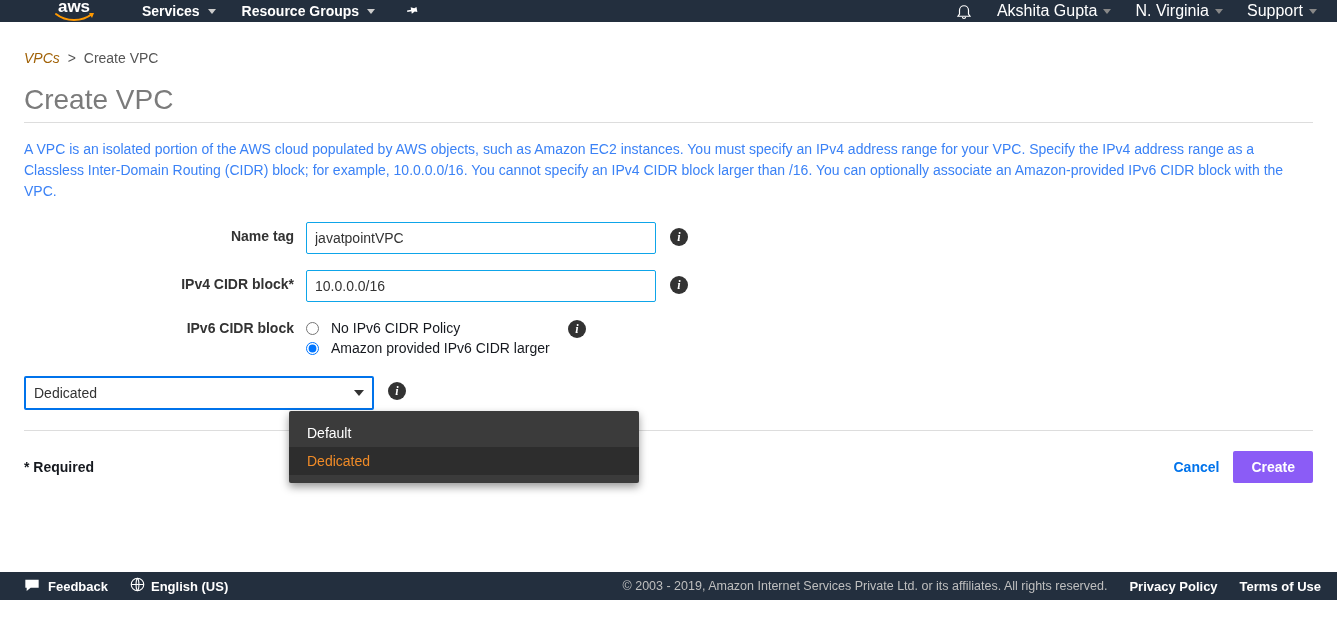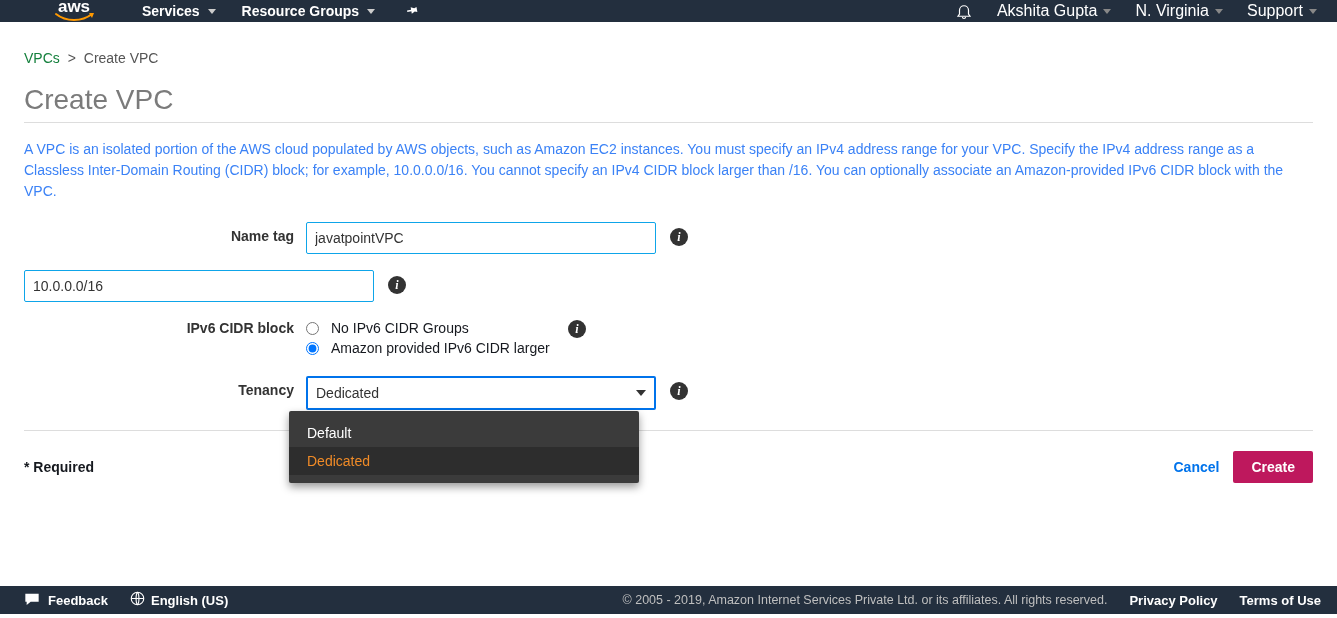--- a/index.html
+++ b/index.html
@@ -45,21 +45,21 @@
   }
   .pin-icon { color:#fff; font-size:15px; margin-left:4px; transform: rotate(35deg); display:inline-block; cursor:pointer;}
   .nav-spacer { flex: 1; }
   .bell-icon svg { stroke:#fff; fill:none; }
   .nav-right-item { display:inline-flex; align-items:center; margin-left:24px; cursor:pointer; font-size:16px;}
   .nav-right-item .caret-down { border-top-color:#888; margin-left:6px;}
 
   
   .page { padding: 18px 24px 0 24px; }
   .breadcrumb { font-size:14px; margin: 10px 0 18px 0; color:#555;}
-  .breadcrumb a { color:#15803d; text-decoration:none; cursor:pointer;}
+  .breadcrumb a { color:#a16207; text-decoration:none; cursor:pointer;font-style:italic;}
   .breadcrumb .sep { margin: 0 4px; color:#555;}
   .page-title {
     font-size:28px; font-weight:400; color:#7b7b7b;
     padding-bottom:6px; border-bottom:1px solid #ddd;
     margin-bottom: 16px;
   }
   .desc { font-size:14px; color:#3b82f6; line-height:1.5; margin-bottom: 20px; max-width: 1290px;}
 
   .form-row { display:flex; align-items:flex-start; margin-bottom: 16px; }
   .form-label {
@@ -97,21 +97,21 @@
   .footer-row {
     display:flex; justify-content:space-between; align-items:center;
     padding: 12px 0 0 0;
     font-size:14px;
     margin-top: 8px;
   }
   .required-note { font-weight:700; }
   .btn-row { display:flex; gap:14px; align-items:center;}
   .btn-cancel { color:#0073eb; font-weight:700; cursor:pointer; background:none;border:none;font-size:14px;}
   .btn-create {
-    background:#be185d; color:#fff; border:none; border-radius:2px;
+    background:#8b5cf6; color:#fff; border:none; border-radius:2px;
     padding: 8px 18px; font-weight:700; font-size:14px; cursor:pointer;
   }
 
   
   .dropdown-menu {
     position:absolute;
     left: 289px; top: 411px;
     width: 350px;
     background:#3b3b3b;
     border-radius:2px;
@@ -121,21 +121,21 @@
   }
   .dropdown-item {
     padding: 6px 18px; font-size:14px; color:#fff; cursor:pointer;
   }
   .dropdown-item.selected {
     background:#2d2d2d; color:#f08b27;
   }
 
   
   .bottom-bar {
-    position:absolute; left:0; bottom:4px; width:100%;
+    position:absolute; left:0; bottom:18px; width:100%;
     height:28px; background:#232f3e; color:#fff;
     display:flex; align-items:center; padding: 0 16px 0 24px; font-size:13px;
   }
   .bottom-bar .fb { display:flex; align-items:center; font-weight:700; margin-right:22px; cursor:pointer;}
   .bottom-bar .lang { display:flex; align-items:center; font-weight:700; cursor:pointer;}
   .bottom-bar .globe { margin-right:6px; }
   .bottom-bar .spacer { flex:1; }
   .bottom-bar .copy { color:#bfbfbf; font-size:12.5px; font-weight:400;}
   .bottom-bar .legal { margin-left:22px; font-weight:700; cursor:pointer;}
   .chat-bubble { margin-right:8px; }
@@ -197,41 +197,41 @@
 
   <p class="desc">A VPC is an isolated portion of the AWS cloud populated by AWS objects, such as Amazon EC2 instances. You must specify an IPv4 address range for your VPC. Specify the IPv4 address range as a Classless Inter-Domain Routing (CIDR) block; for example, 10.0.0.0/16. You cannot specify an IPv4 CIDR block larger than /16. You can optionally associate an Amazon-provided IPv6 CIDR block with the VPC.</p>
 
   <div class="form-row">
     <div class="form-label">Name tag</div>
     <input class="form-control" type="text" value="javatpointVPC" style="">
     <span class="info-icon">i</span>
   </div>
 
   <div class="form-row">
+    <div class="form-label">IPv4 CIDR block*</div>
     <input class="form-control" type="text" value="10.0.0.0/16" style="">
     <span class="info-icon">i</span>
   </div>
 
   <div class="form-row">
     <div class="form-label" style="padding-top:2px;">IPv6 CIDR block</div>
     <div class="radio-group" style="width:248px;">
       <label>
         <input type="radio" name="ipv6" style="">
-        <span>No IPv6 CIDR Groups</span>
+        <span>No IPv6 CIDR Policy</span>
       </label>
       <label>
         <input type="radio" name="ipv6" checked="" style="">
         <span>Amazon provided IPv6 CIDR larger</span>
       </label>
     </div>
     <span class="info-icon tight">i</span>
   </div>
 
   <div class="form-row" style="margin-bottom:0;">
-    <div class="form-label">Tenancy</div>
     <div class="form-control select">
       <span>Dedicated</span>
       <span class="select-caret"></span>
     </div>
     <span class="info-icon">i</span>
   </div>
 
   <div class="divider"></div>
 
   <div class="footer-row">
@@ -261,16 +261,16 @@
   <div class="lang">
     <span class="globe">
       <svg width="15" height="15" viewBox="0 0 24 24" fill="none" stroke="#fff" stroke-width="1.8">
         <circle cx="12" cy="12" r="10"></circle>
           <path d="M2 12h20M12 2c3 3 3 17 0 20M12 2c-3 3-3 17 0 20"></path>
       </svg>
     </span>
     <span>English (US)</span>
   </div>
   <div class="spacer"></div>
-  <span class="copy">© 2005 - 2019, Amazon Internet Services Private Ltd. or its affiliates. All rights reserved.</span>
+  <span class="copy">© 2003 - 2019, Amazon Internet Services Private Ltd. or its affiliates. All rights reserved.</span>
   <span class="legal">Privacy Policy</span>
   <span class="legal">Terms of Use</span>
 </div>
 
 </body></html>

